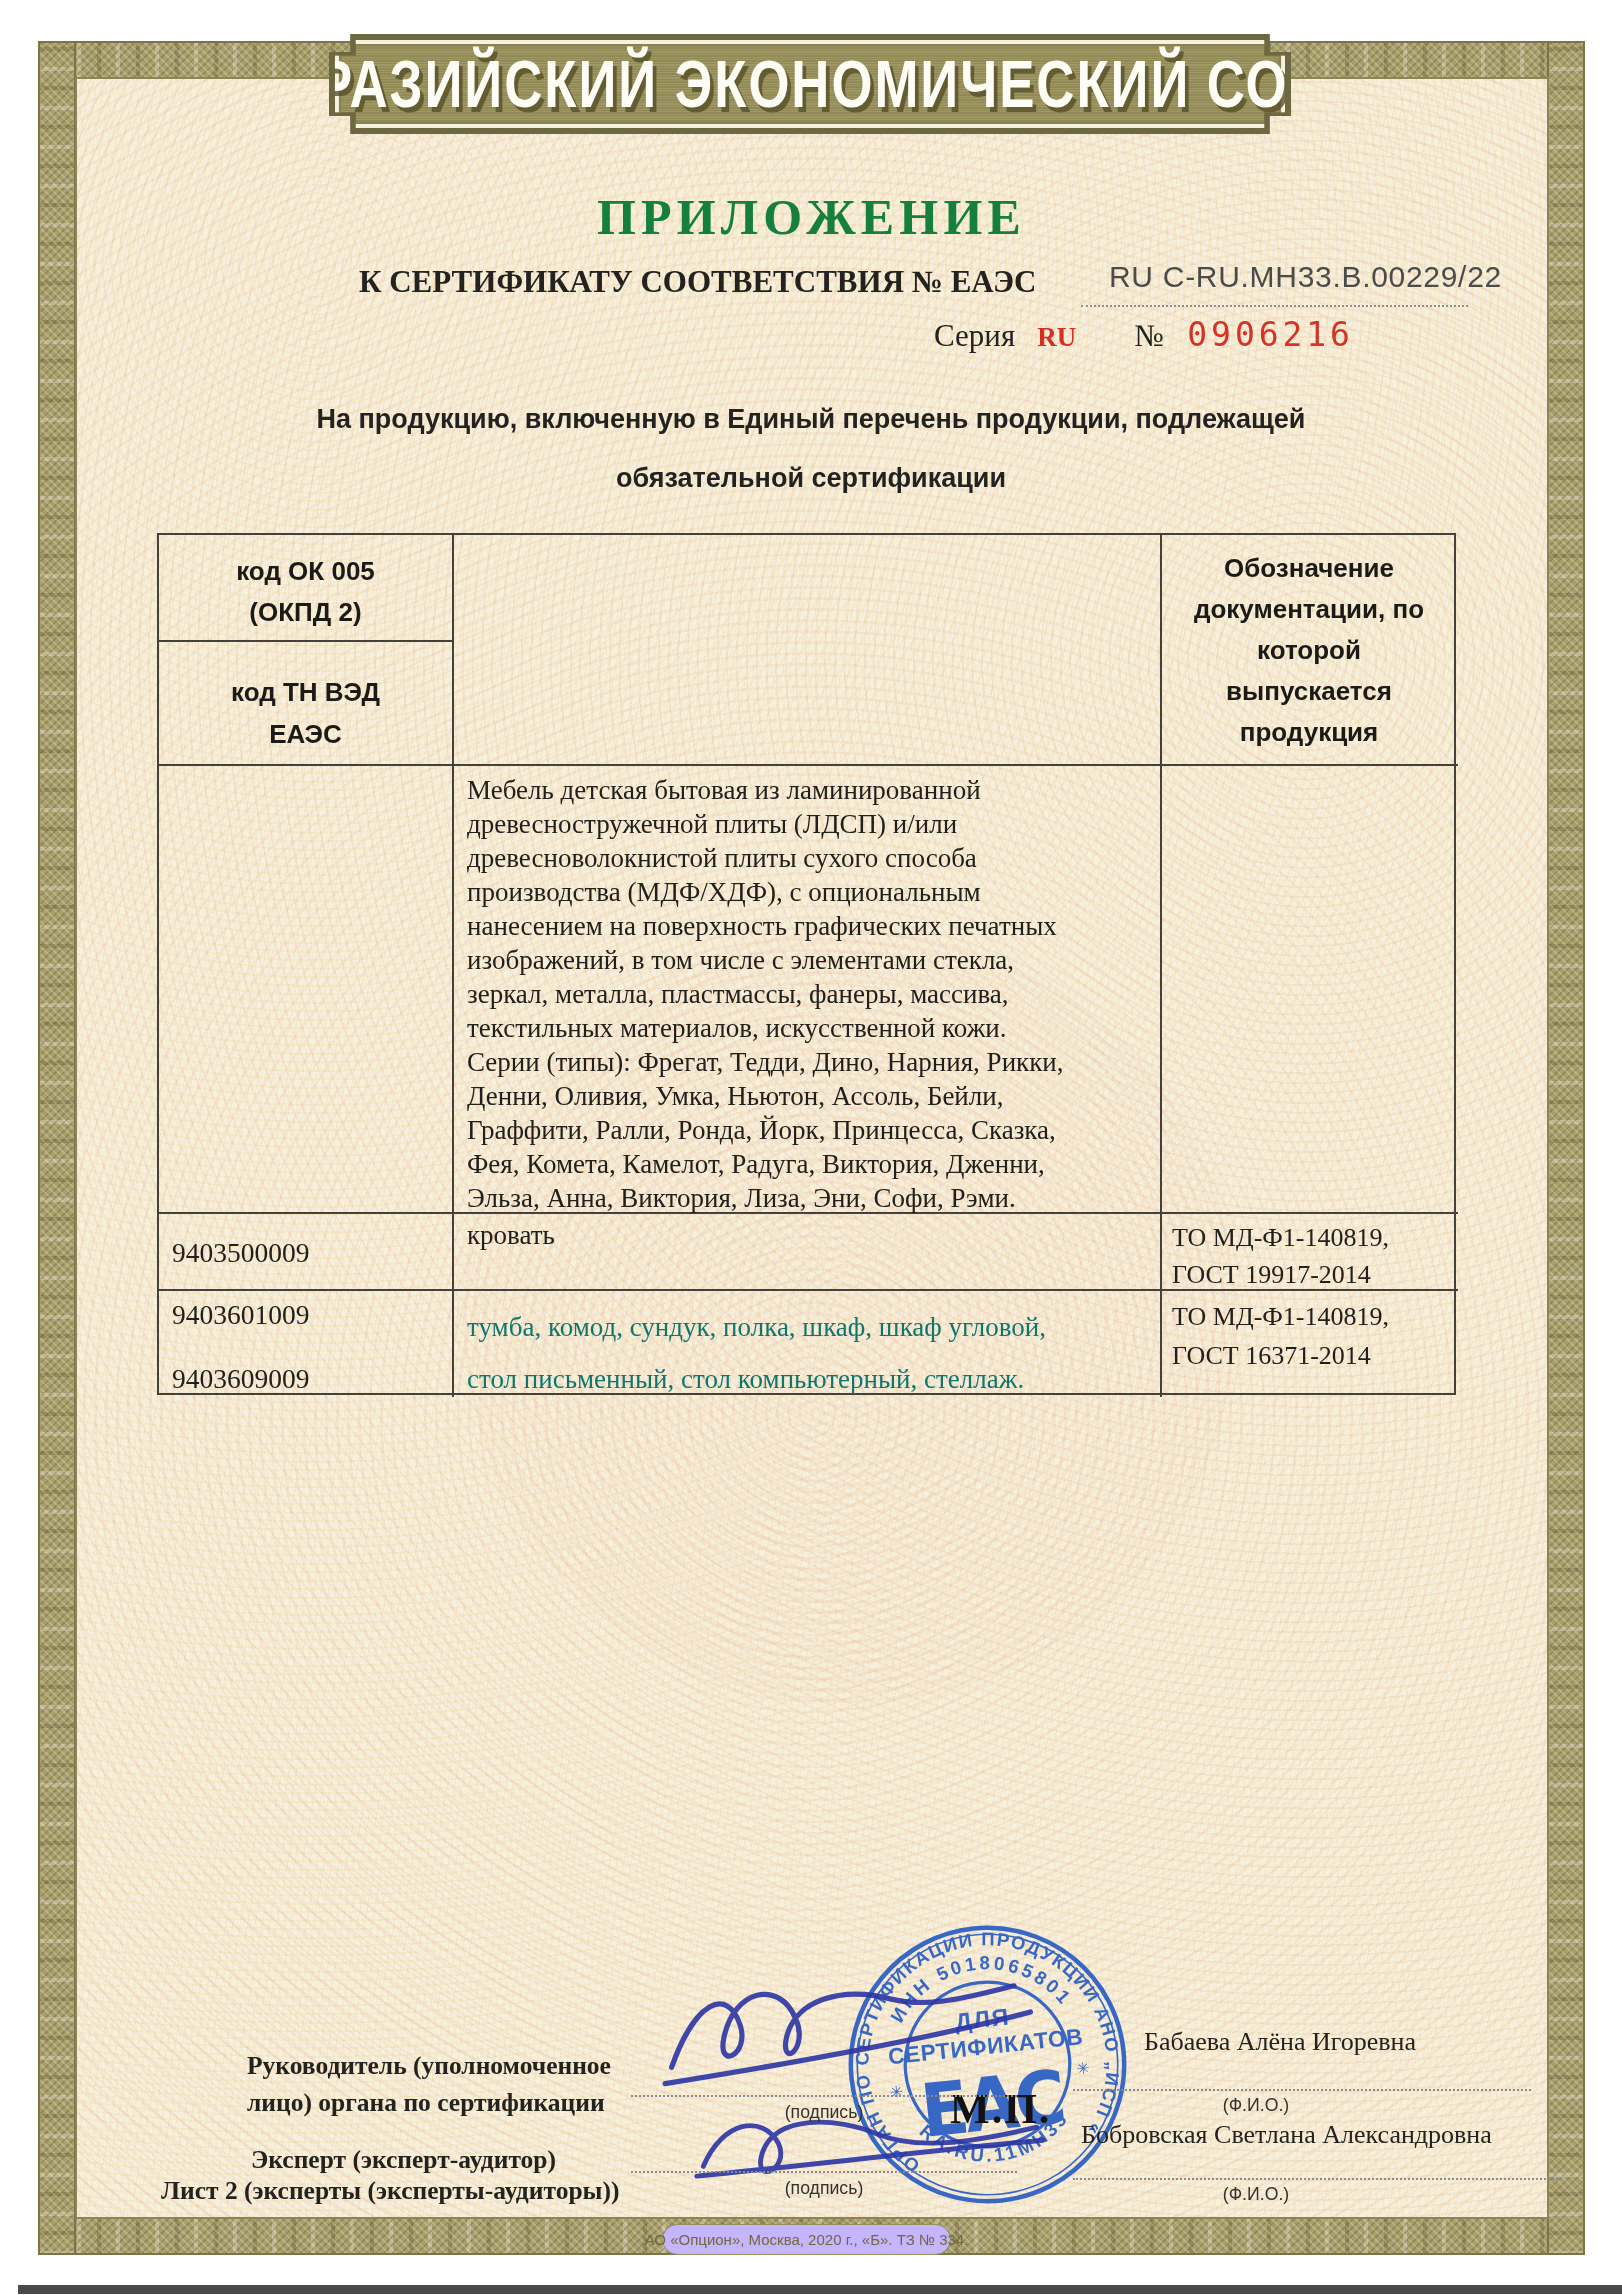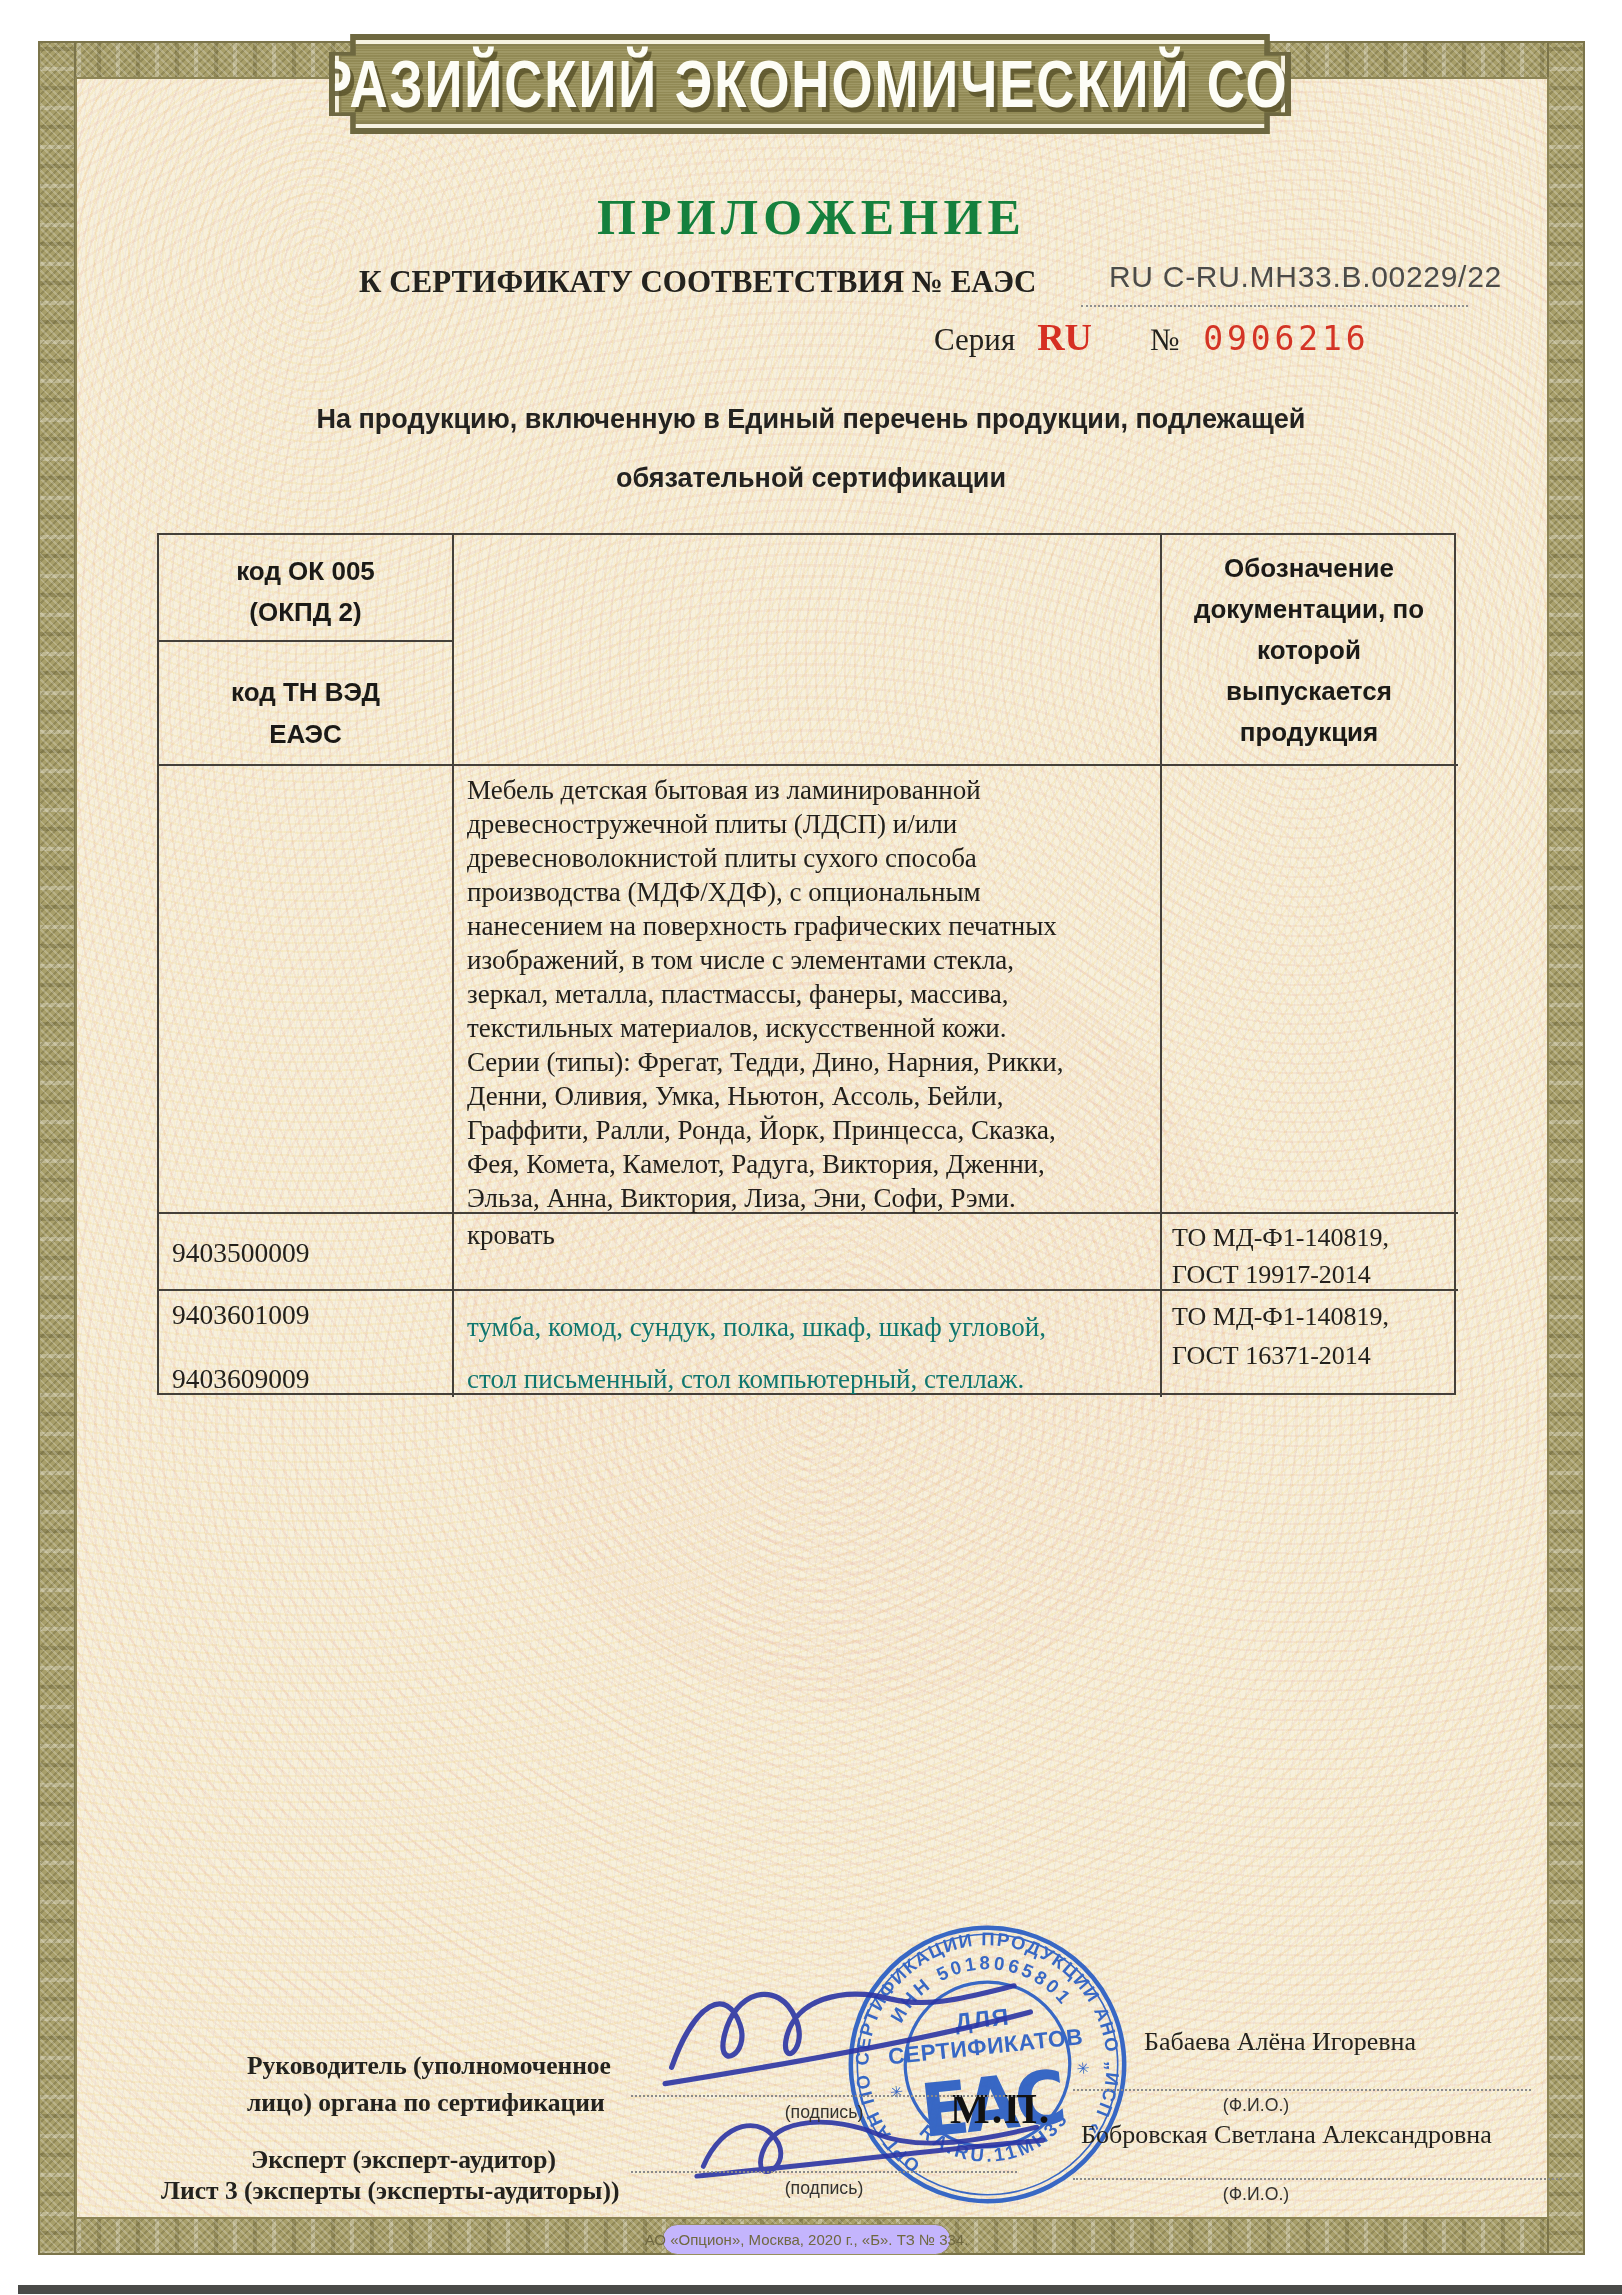--- a/index.html
+++ b/index.html
@@ -73,21 +73,21 @@
     font-size:50px; font-weight:bold; letter-spacing:5.2px; color:#15803d;
   }
   .cert-label { position:absolute; left:359px; top:264px; font-size:31px; font-weight:bold; color:#23221e; white-space:nowrap; }
   .cert-number {
     position:absolute; left:1109px; top:260px; width:366px;
     font-family:"Liberation Sans", sans-serif; font-size:30px; color:#4b4b49; letter-spacing:0.7px; white-space:nowrap;
   }
   .cert-underline { position:absolute; left:1081px; top:305px; width:387px; border-top:2px dotted #8f8f8f; }
   .series-line { position:absolute; left:934px; top:315px; display:flex; align-items:baseline; white-space:nowrap; }
   .series-label { font-size:31px; color:#23221e; }
-  .series-value { font-size:38px; font-weight:bold; color:#d62f22; margin-left:22px; }
+  .series-value { font-size:27px; font-weight:bold; color:#d62f22; margin-left:22px; }
   .number-sign { font-size:31px; color:#23221e; margin-left:58px; }
   .form-number { font-family:"DejaVu Sans Mono", monospace; font-size:33px; font-weight:normal; color:#d43425; letter-spacing:3.9px; margin-left:23.6px; }
 
   .intro-line { position:absolute; left:77px; width:1468px; text-align:center; font-family:"Liberation Sans", sans-serif; font-weight:bold; font-size:27px; color:#232220; white-space:nowrap; }
   .intro-1 { top:404px; }
   .intro-2 { top:463px; }
 
   
   .ctable { position:absolute; left:157px; top:533px; width:1299px; height:862px; border:2px solid #44403a; }
   .vline, .hline { position:absolute; background:#44403a; }
@@ -283,21 +283,21 @@
     <path d="M 25 95 C 55 25 115 15 140 60 C 158 100 100 125 115 75 C 135 15 230 20 290 45 C 350 70 430 60 535 35"></path>
     <path d="M 15 110 C 170 95 380 70 545 55"></path>
   </g>
 </svg>
 
 <div class="role role-head">
   <div>Руководитель (уполномоченное</div>
   <div>лицо) органа по сертификации</div>
 </div>
 <div class="role role-expert">Эксперт (эксперт-аудитор)</div>
-<div class="sheet-note">Лист 3 (эксперты (эксперты-аудиторы))</div>
+<div class="sheet-note">Лист 2 (эксперты (эксперты-аудиторы))</div>
 
 <div class="dotline sigline1"></div>
 <div class="caption cap-sig1">(подпись)</div>
 <div class="dotline sigline2"></div>
 <div class="caption cap-sig2">(подпись)</div>
 
 <div class="fio-name name1">Бабаева Алёна Игоревна</div>
 <div class="dotline nameline1"></div>
 <div class="caption cap-fio1">(Ф.И.О.)</div>
 <div class="fio-name name2">Бобровская Светлана Александровна</div>

